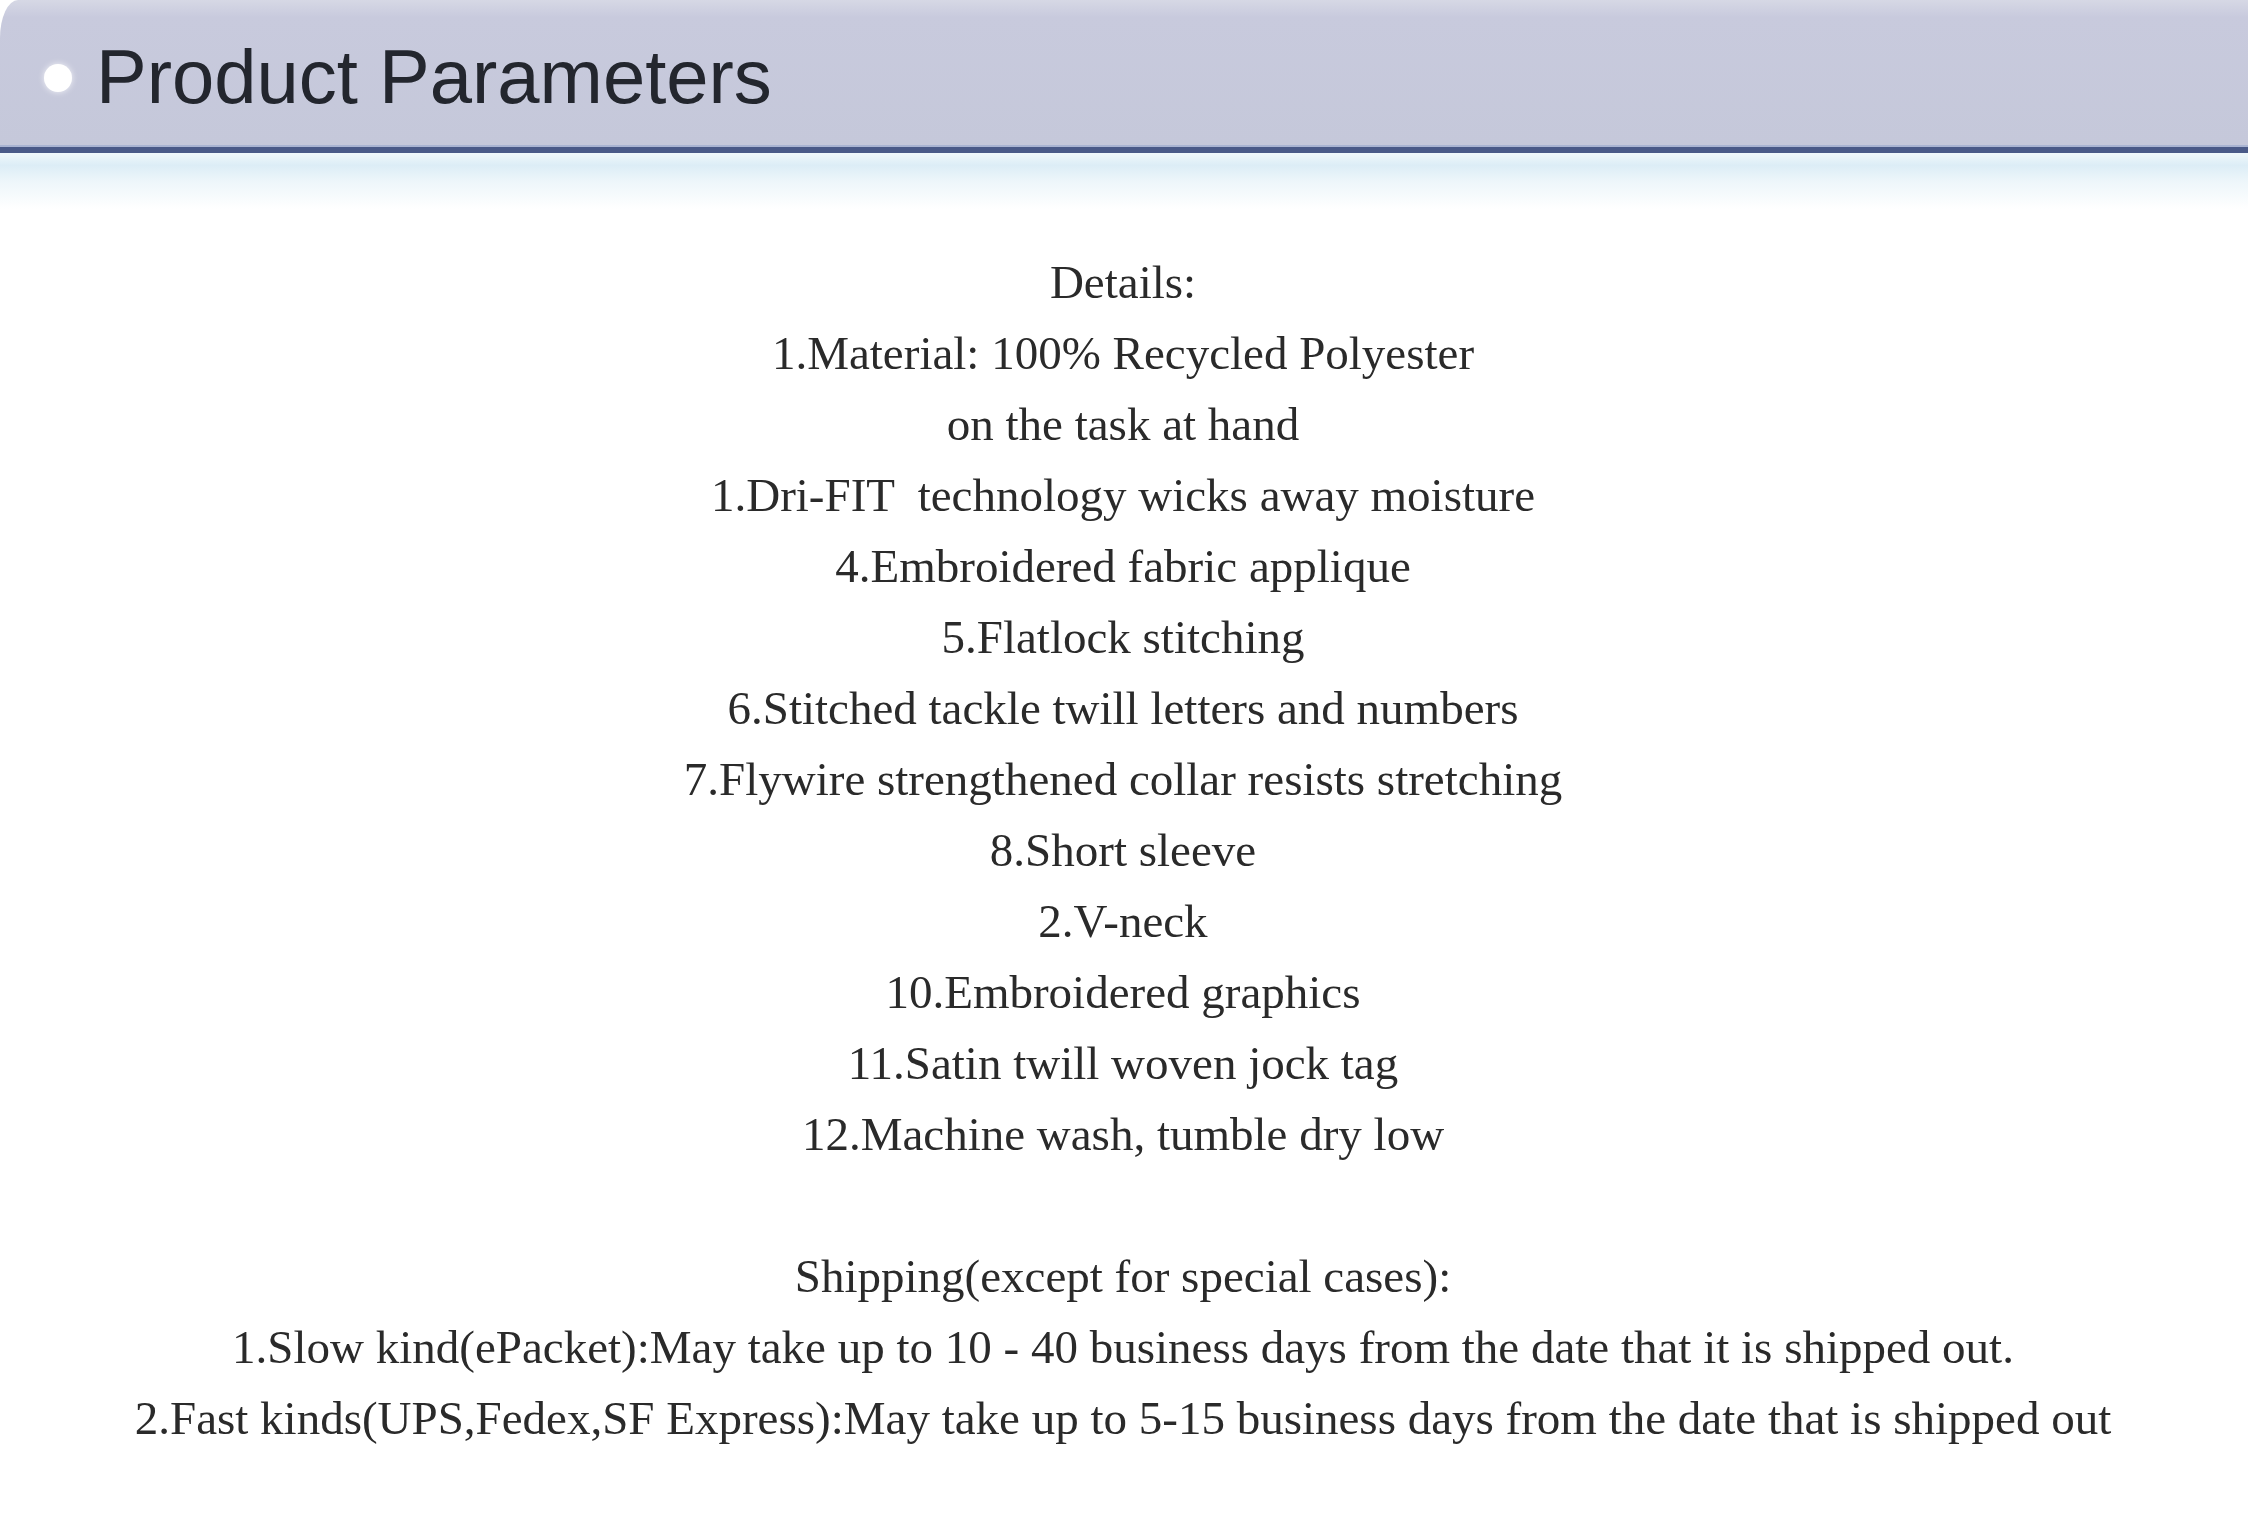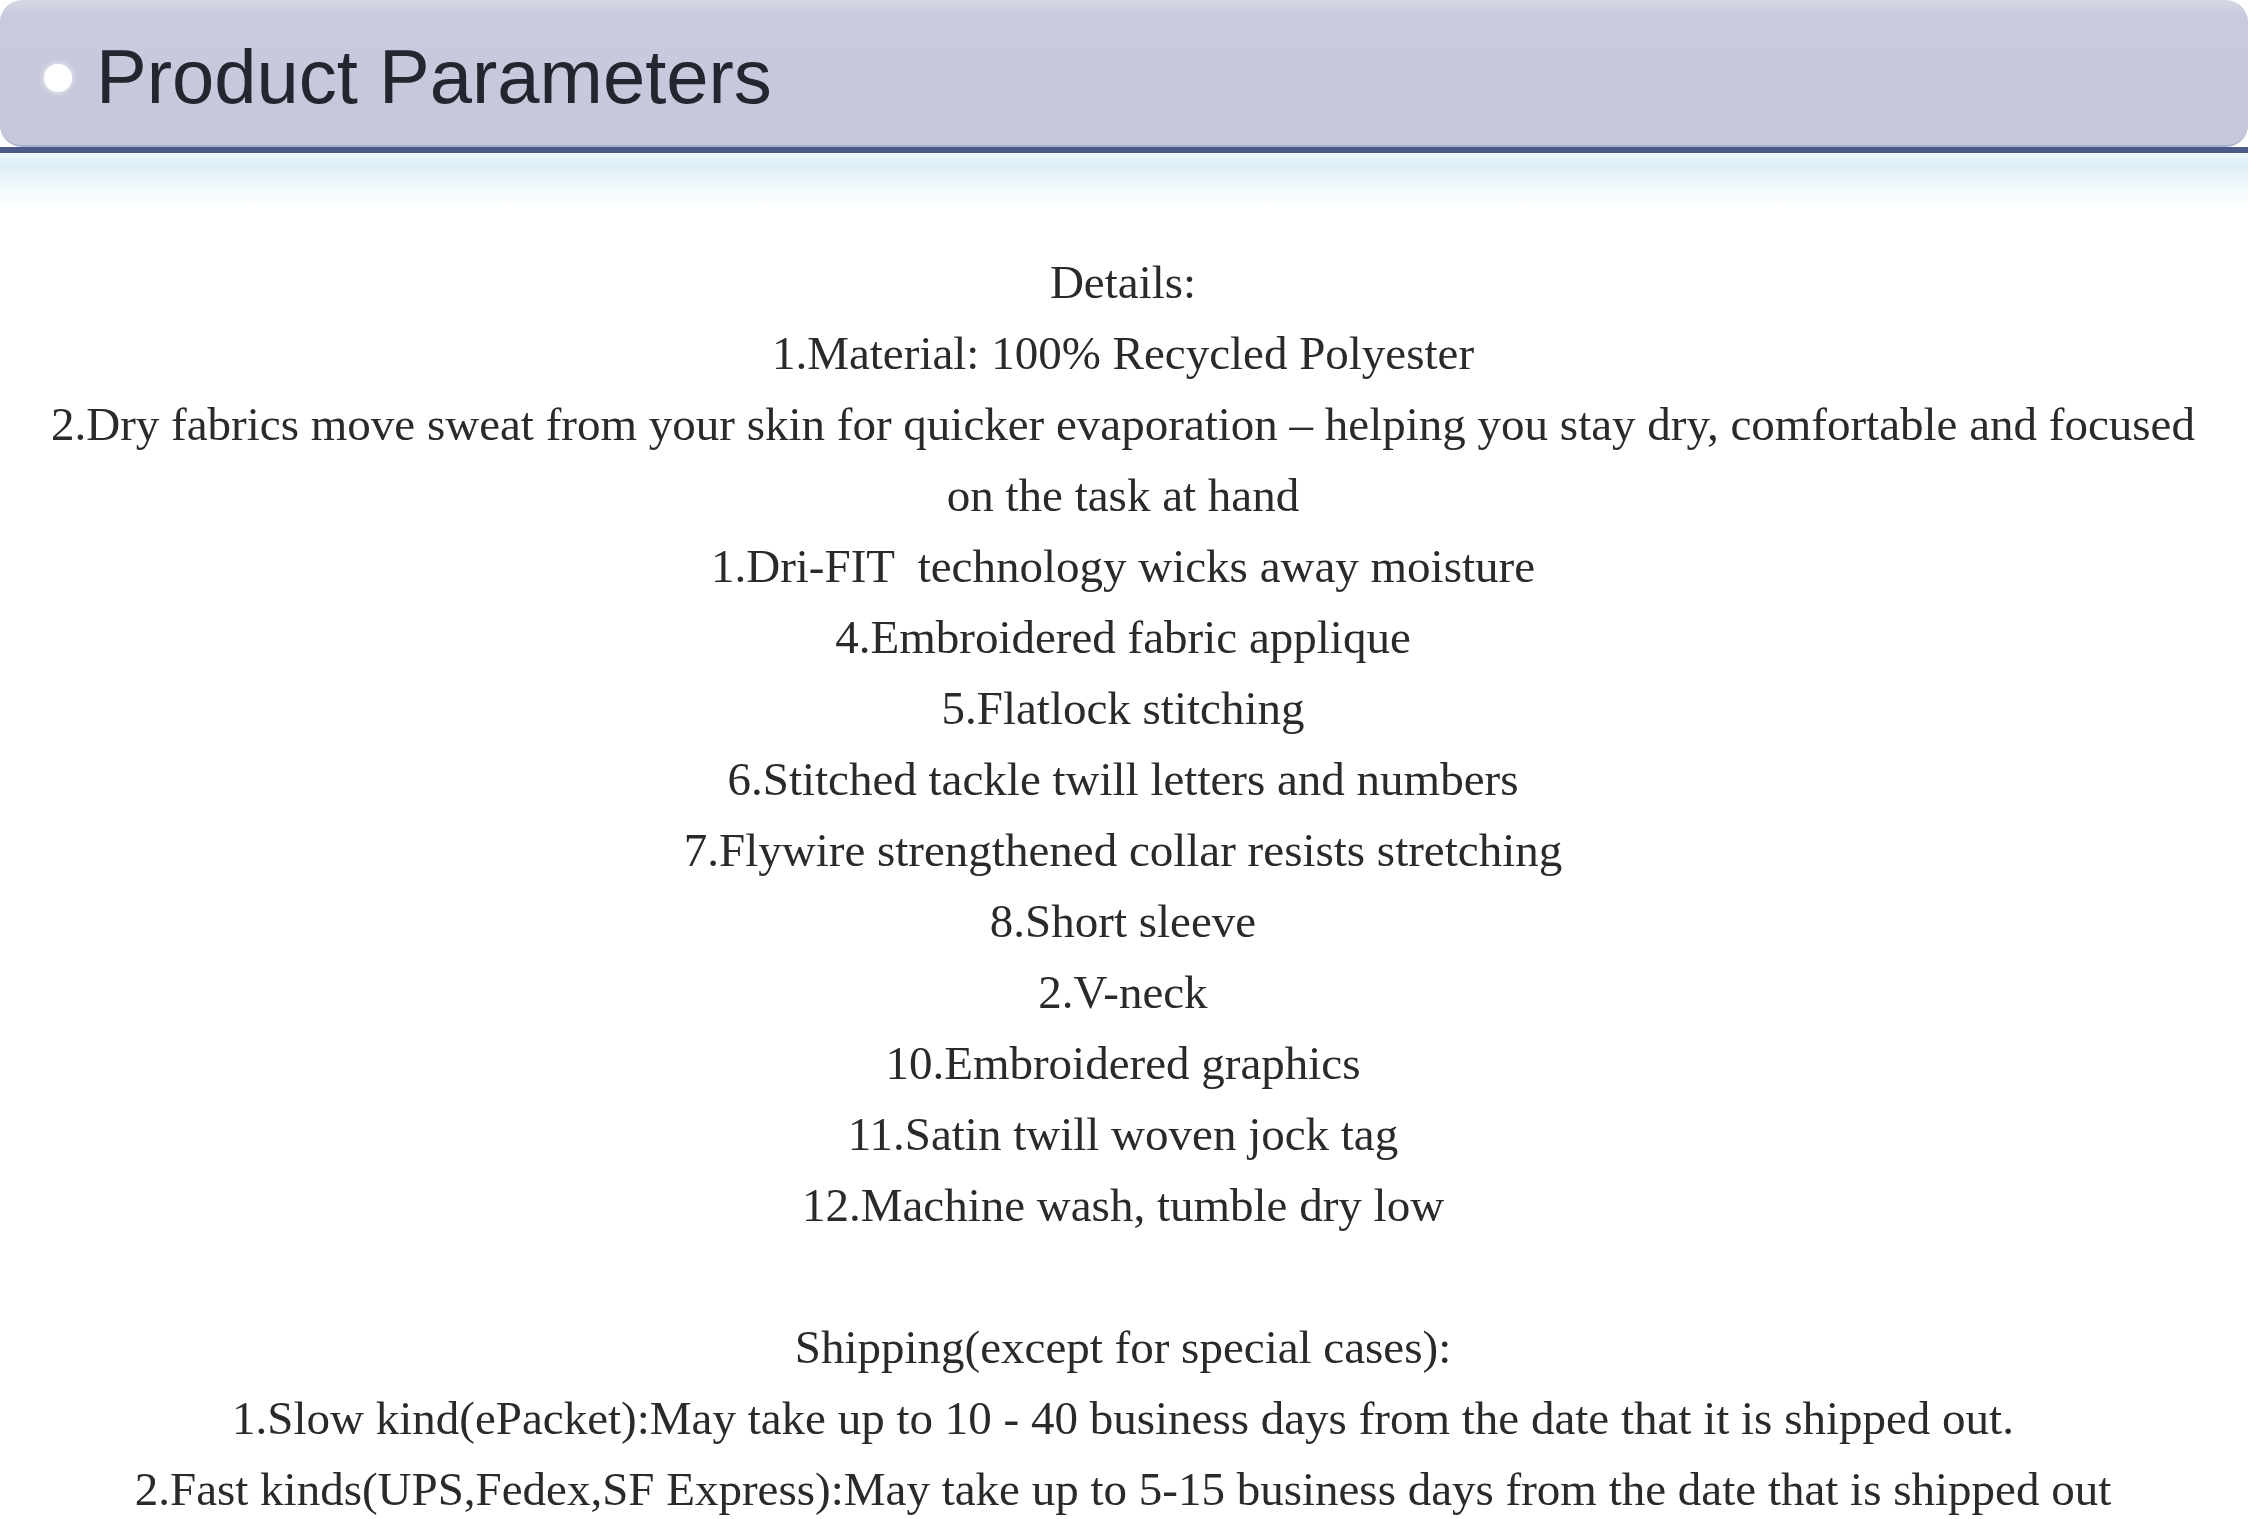--- a/index.html
+++ b/index.html
@@ -14,21 +14,20 @@
   }
   .section-header {
     position: relative;
     width: 100%;
     height: 147px;
     background: linear-gradient(180deg, #d6d8e5 0%, #c8cadd 12%, #c5c8da 100%);
     border-top-left-radius: 18px 38px;
     border-bottom: 2px solid #a9b4d2;
     display: flex;
     align-items: center;
-    border-radius: 22px;
   }
   .header-underline {
     width: 100%;
     height: 6px;
     background: #4a5a88;
   }
   .fade-strip {
     width: 100%;
     height: 56px;
     background: linear-gradient(180deg, #f0f8fb 0%, #dcedf6 22%, #edf6fa 50%, #ffffff 100%);
@@ -75,21 +74,20 @@
     <h2 class="header-title">Product Parameters</h2>
   </div>
 
   <div class="header-underline"></div>
 
   <div class="fade-strip"></div>
 
   <div class="content">
       <div class="line">Details:</div>
       <div class="line">1.Material: 100% Recycled Polyester</div>
-      <div class="line">2.Dry fabrics move sweat from your skin for quicker evaporation – helping you stay dry, comfortable and focused</div>
       <div class="line">on the task at hand</div>
       <div class="line">1.Dri-FIT  technology wicks away moisture</div>
       <div class="line">4.Embroidered fabric applique</div>
       <div class="line">5.Flatlock stitching</div>
       <div class="line">6.Stitched tackle twill letters and numbers</div>
       <div class="line">7.Flywire strengthened collar resists stretching</div>
       <div class="line">8.Short sleeve</div>
       <div class="line">2.V-neck</div>
       <div class="line">10.Embroidered graphics</div>
       <div class="line">11.Satin twill woven jock tag</div>

